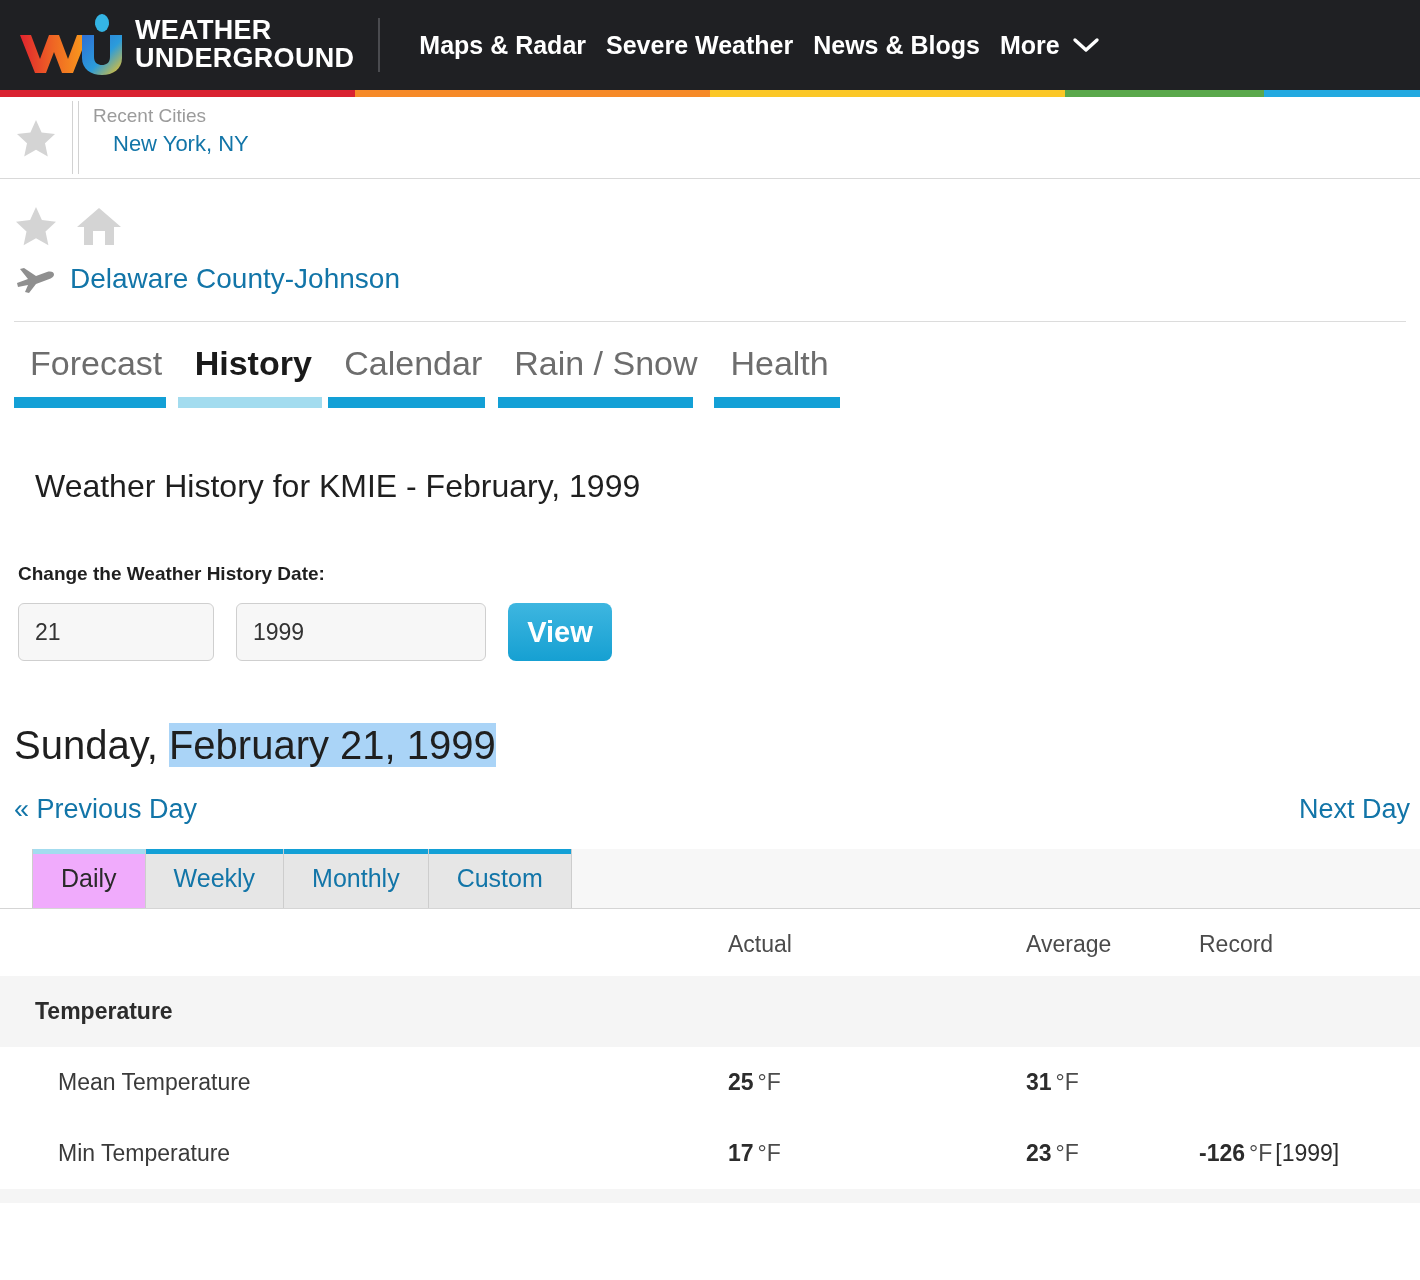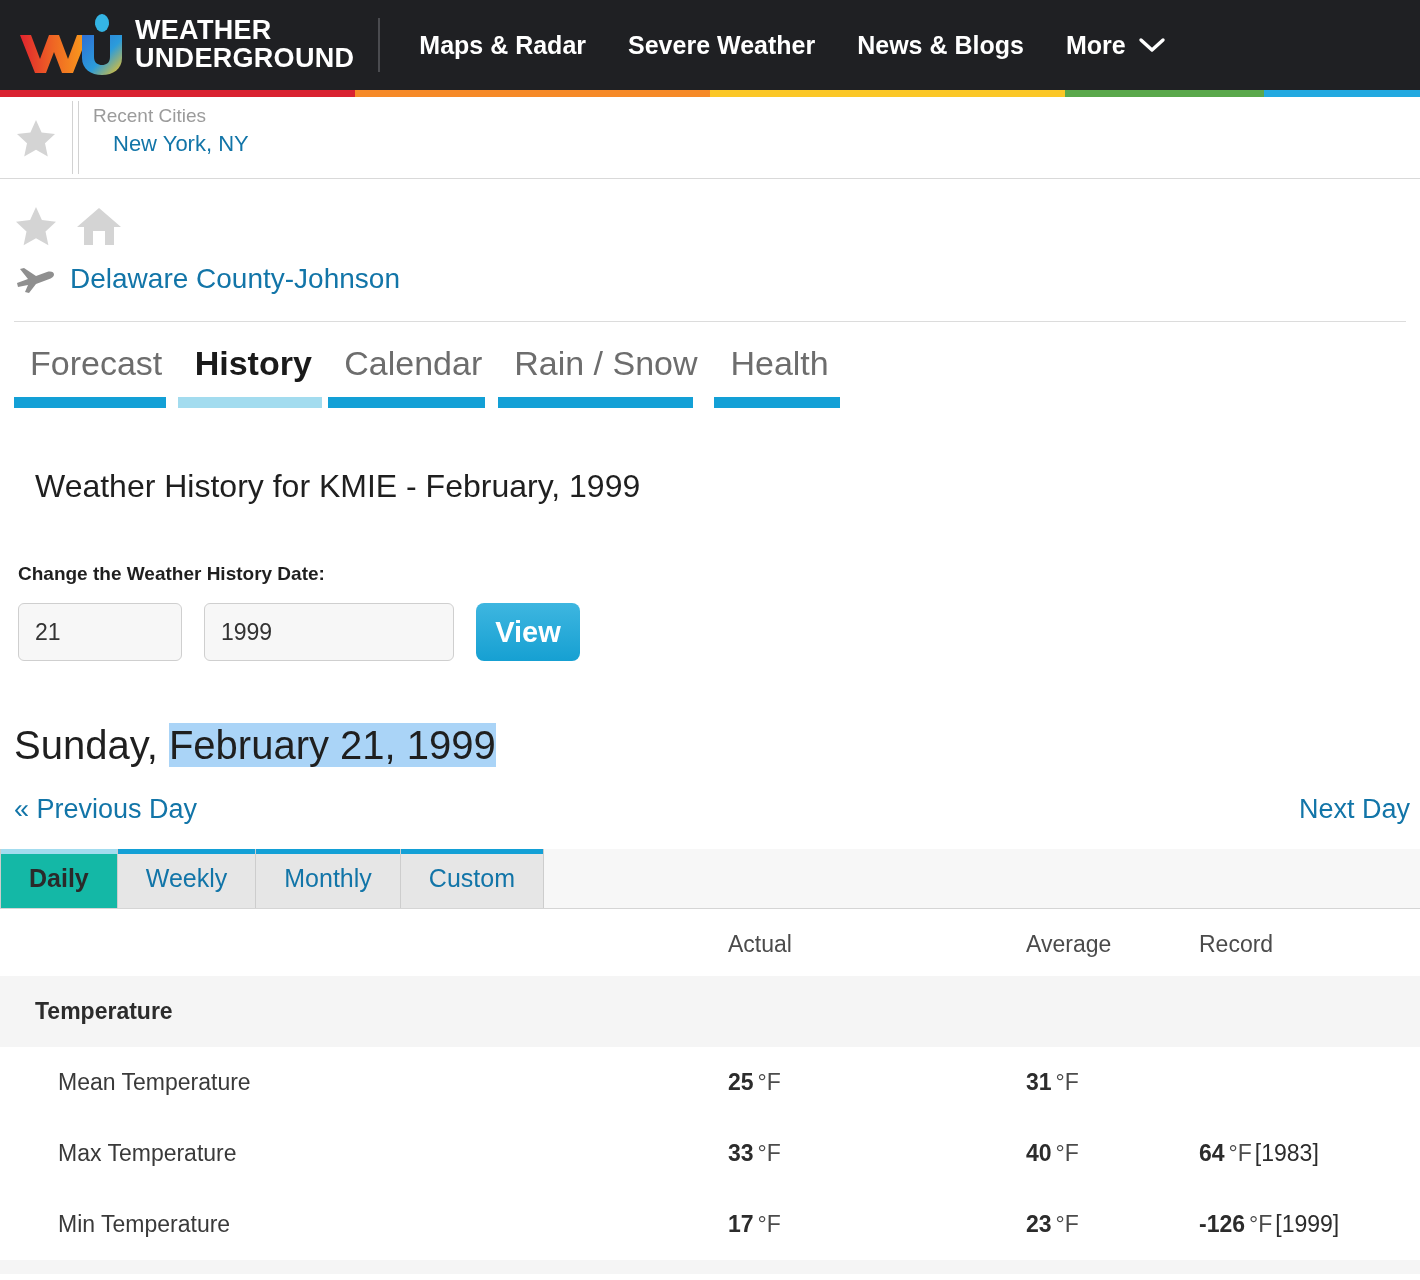--- a/index.html
+++ b/index.html
@@ -43,21 +43,21 @@
   .nav-divider {
     width: 2px;
     height: 54px;
     background: #4a4b4f;
     margin: 0 0 0 24px;
   }
   .nav-links {
     display: flex;
     align-items: flex-end;
     margin-left: 39px;
-    gap: 42px;
+    gap: 20px;
   }
   .nav-link {
     color: #ffffff;
     font-size: 25px;
     font-weight: bold;
     white-space: nowrap;
     cursor: pointer;
   }
   .nav-more {
     display: flex;
@@ -207,21 +207,21 @@
     border: 1px solid #cfcfcf;
     border-radius: 6px;
     height: 58px;
     font-size: 23px;
     color: #333333;
     padding: 0 16px;
     font-family: "Liberation Sans", sans-serif;
     outline: none;
   }
   .fld-month { width: 292px; }
-  .fld-day   { width: 164px; }
+  .fld-day   { width: 196px; }
   .fld-year  { width: 250px; }
   .btn-view {
     background: linear-gradient(#3eb6e0, #16a0d2);
     border: none;
     border-radius: 8px;
     color: #ffffff;
     font-size: 29px;
     font-weight: bold;
     width: 104px;
     height: 58px;
@@ -273,24 +273,25 @@
     padding: 0 28px;
   }
   .rtab::before {
     content: "";
     position: absolute;
     left: 0; right: 0; top: 0;
     height: 5px;
     background: #13a0d6;
   }
   .rtab.active {
-    background: #14b8a6;
+    background: #f0abfc;
     color: #2a2a2a;
-    font-weight: bold;
+    font-weight: normal;
     border-left: 1px solid #cdcdcd;
+    margin-left: 32px;
   }
   .rtab.active::before { background: #a3dcef; }
   .rtab-filler {
     flex: 1;
     background: #f7f7f7;
   }
 
   
   .wtable {
     width: 100%;
@@ -497,32 +498,20 @@
         <b>25</b><span class="unit">°F</span>
       </td>
       <td class="val">
         <b>31</b><span class="unit">°F</span>
       </td>
       <td class="val">
         <b></b><span class="unit"></span><span class="yr"></span>
       </td>
     </tr>
 
-    <tr class="datarow">
-      <td class="name">Max Temperature</td>
-      <td class="val">
-        <b>33</b><span class="unit">°F</span>
-      </td>
-      <td class="val">
-        <b>40</b><span class="unit">°F</span>
-      </td>
-      <td class="val">
-        <b>64</b><span class="unit">°F</span><span class="yr">[1983]</span>
-      </td>
-    </tr>
 
     <tr class="datarow">
       <td class="name">Min Temperature</td>
       <td class="val">
         <b>17</b><span class="unit">°F</span>
       </td>
       <td class="val">
         <b>23</b><span class="unit">°F</span>
       </td>
       <td class="val">

